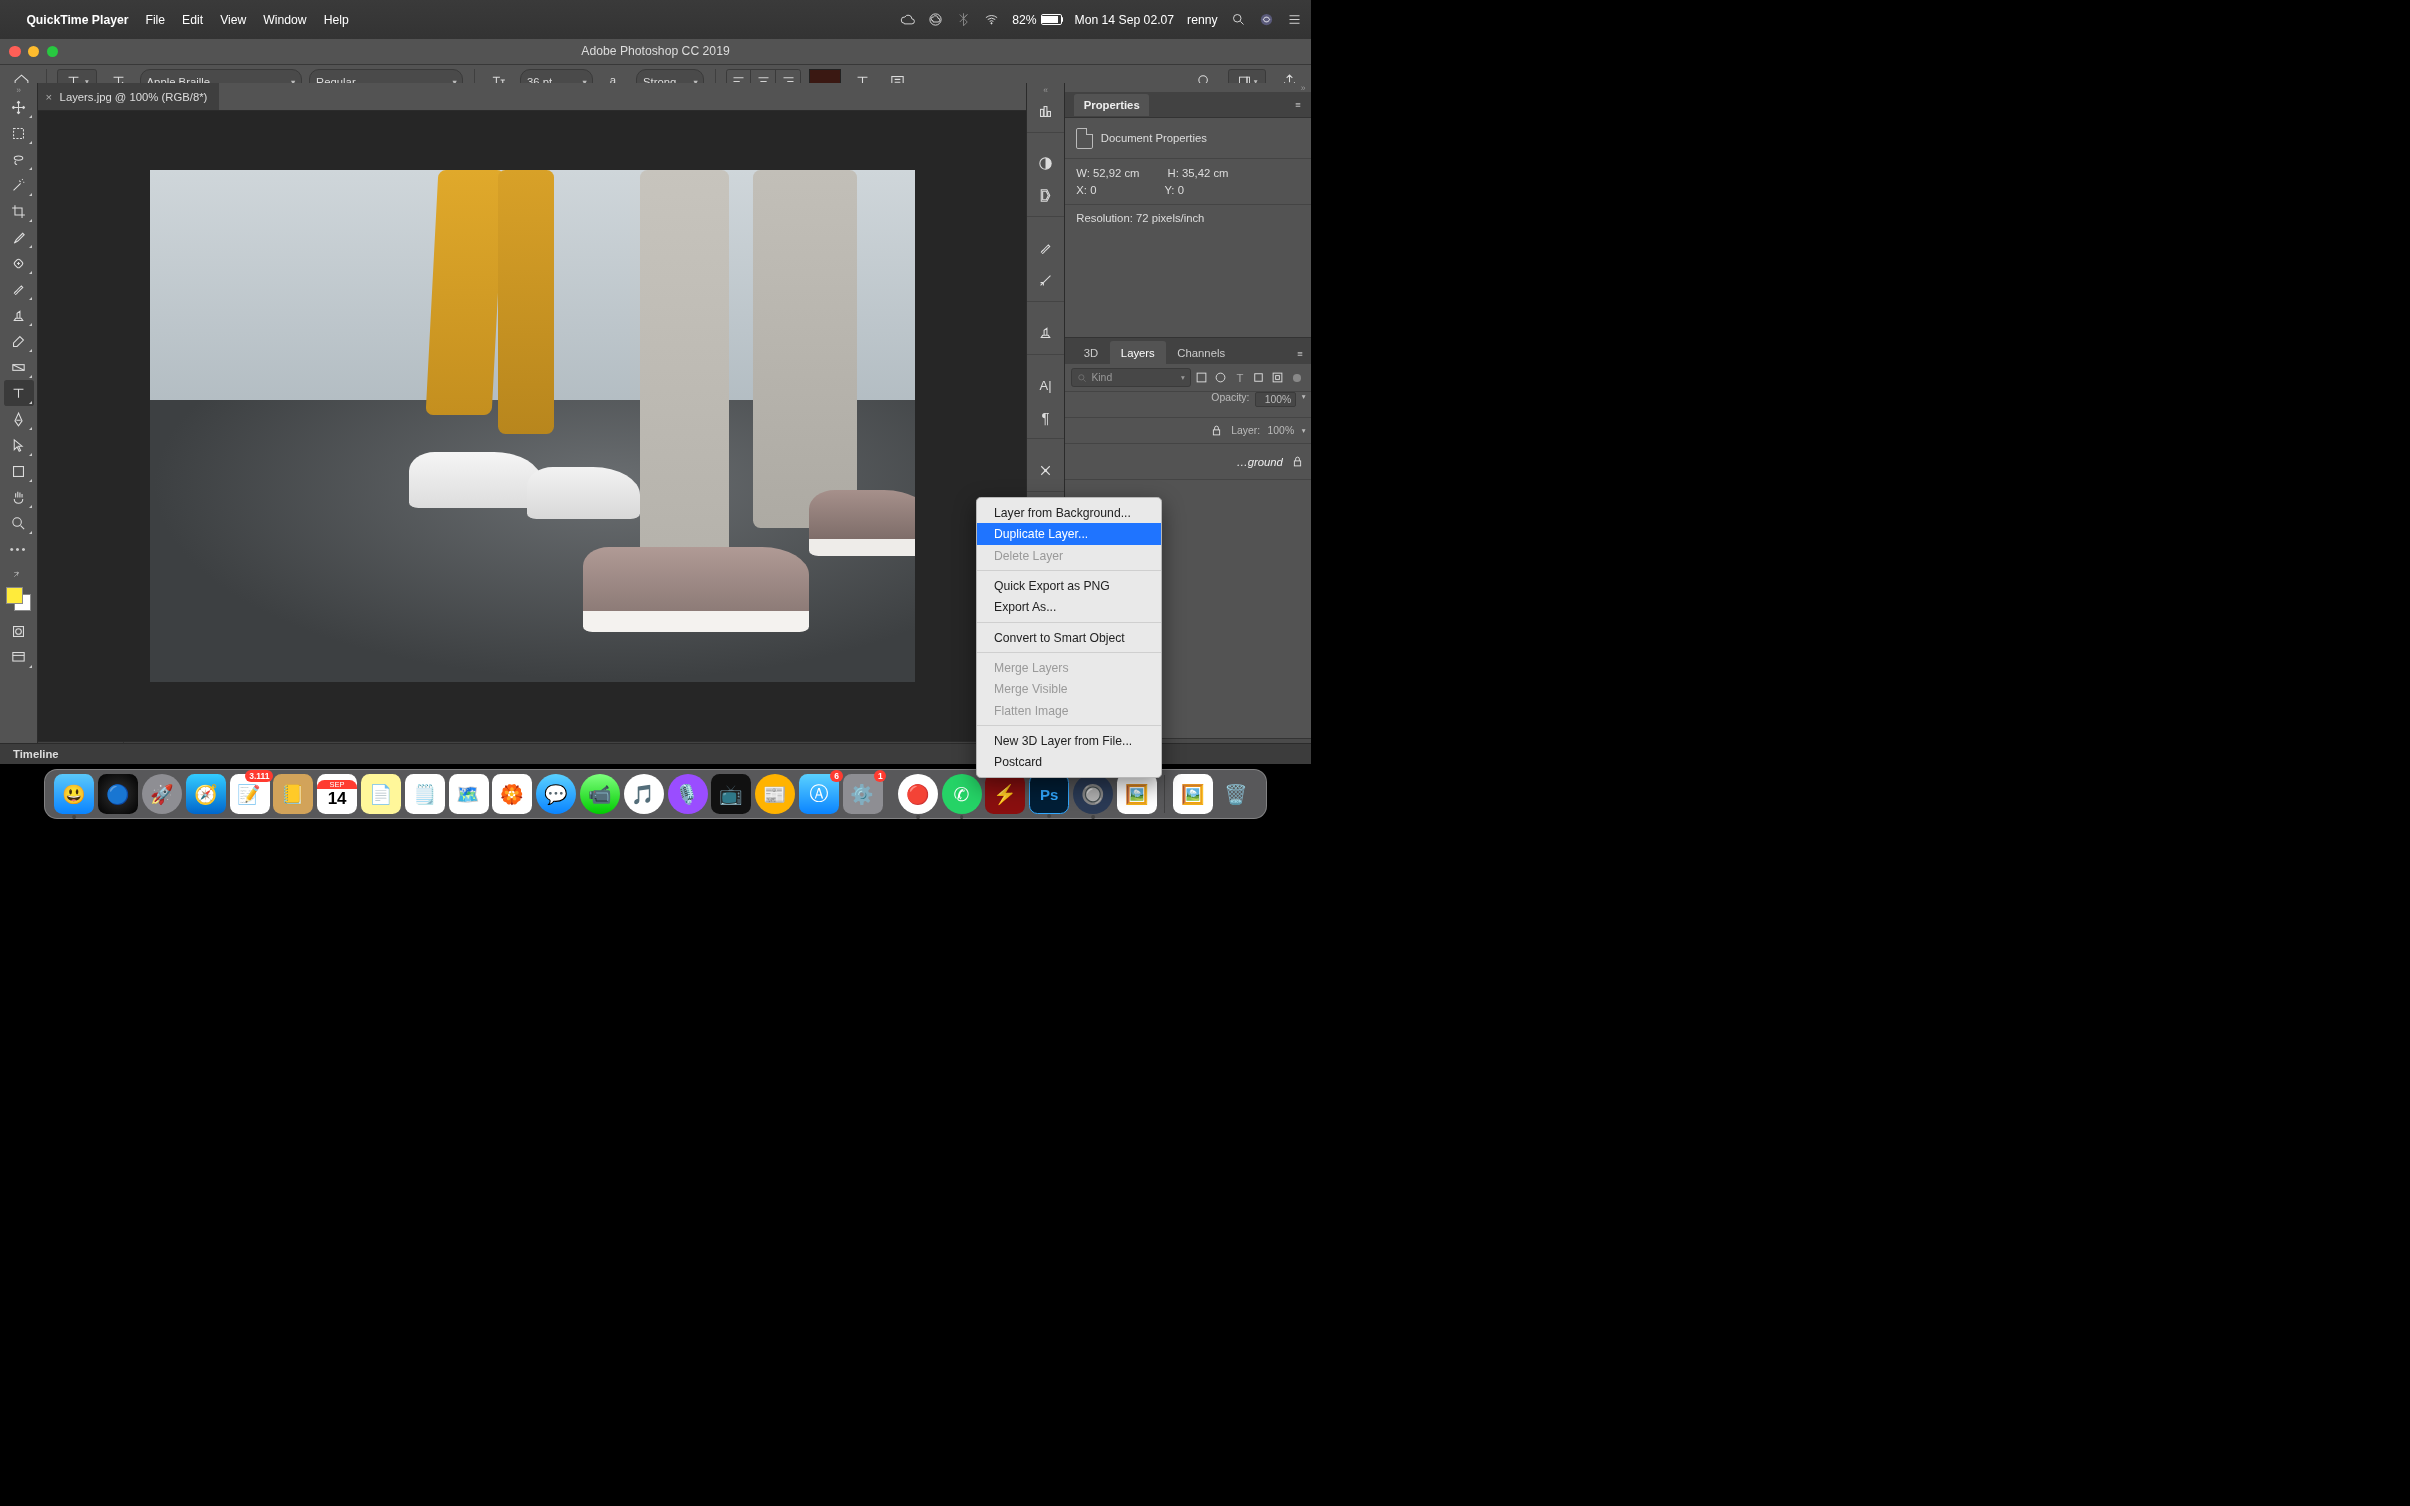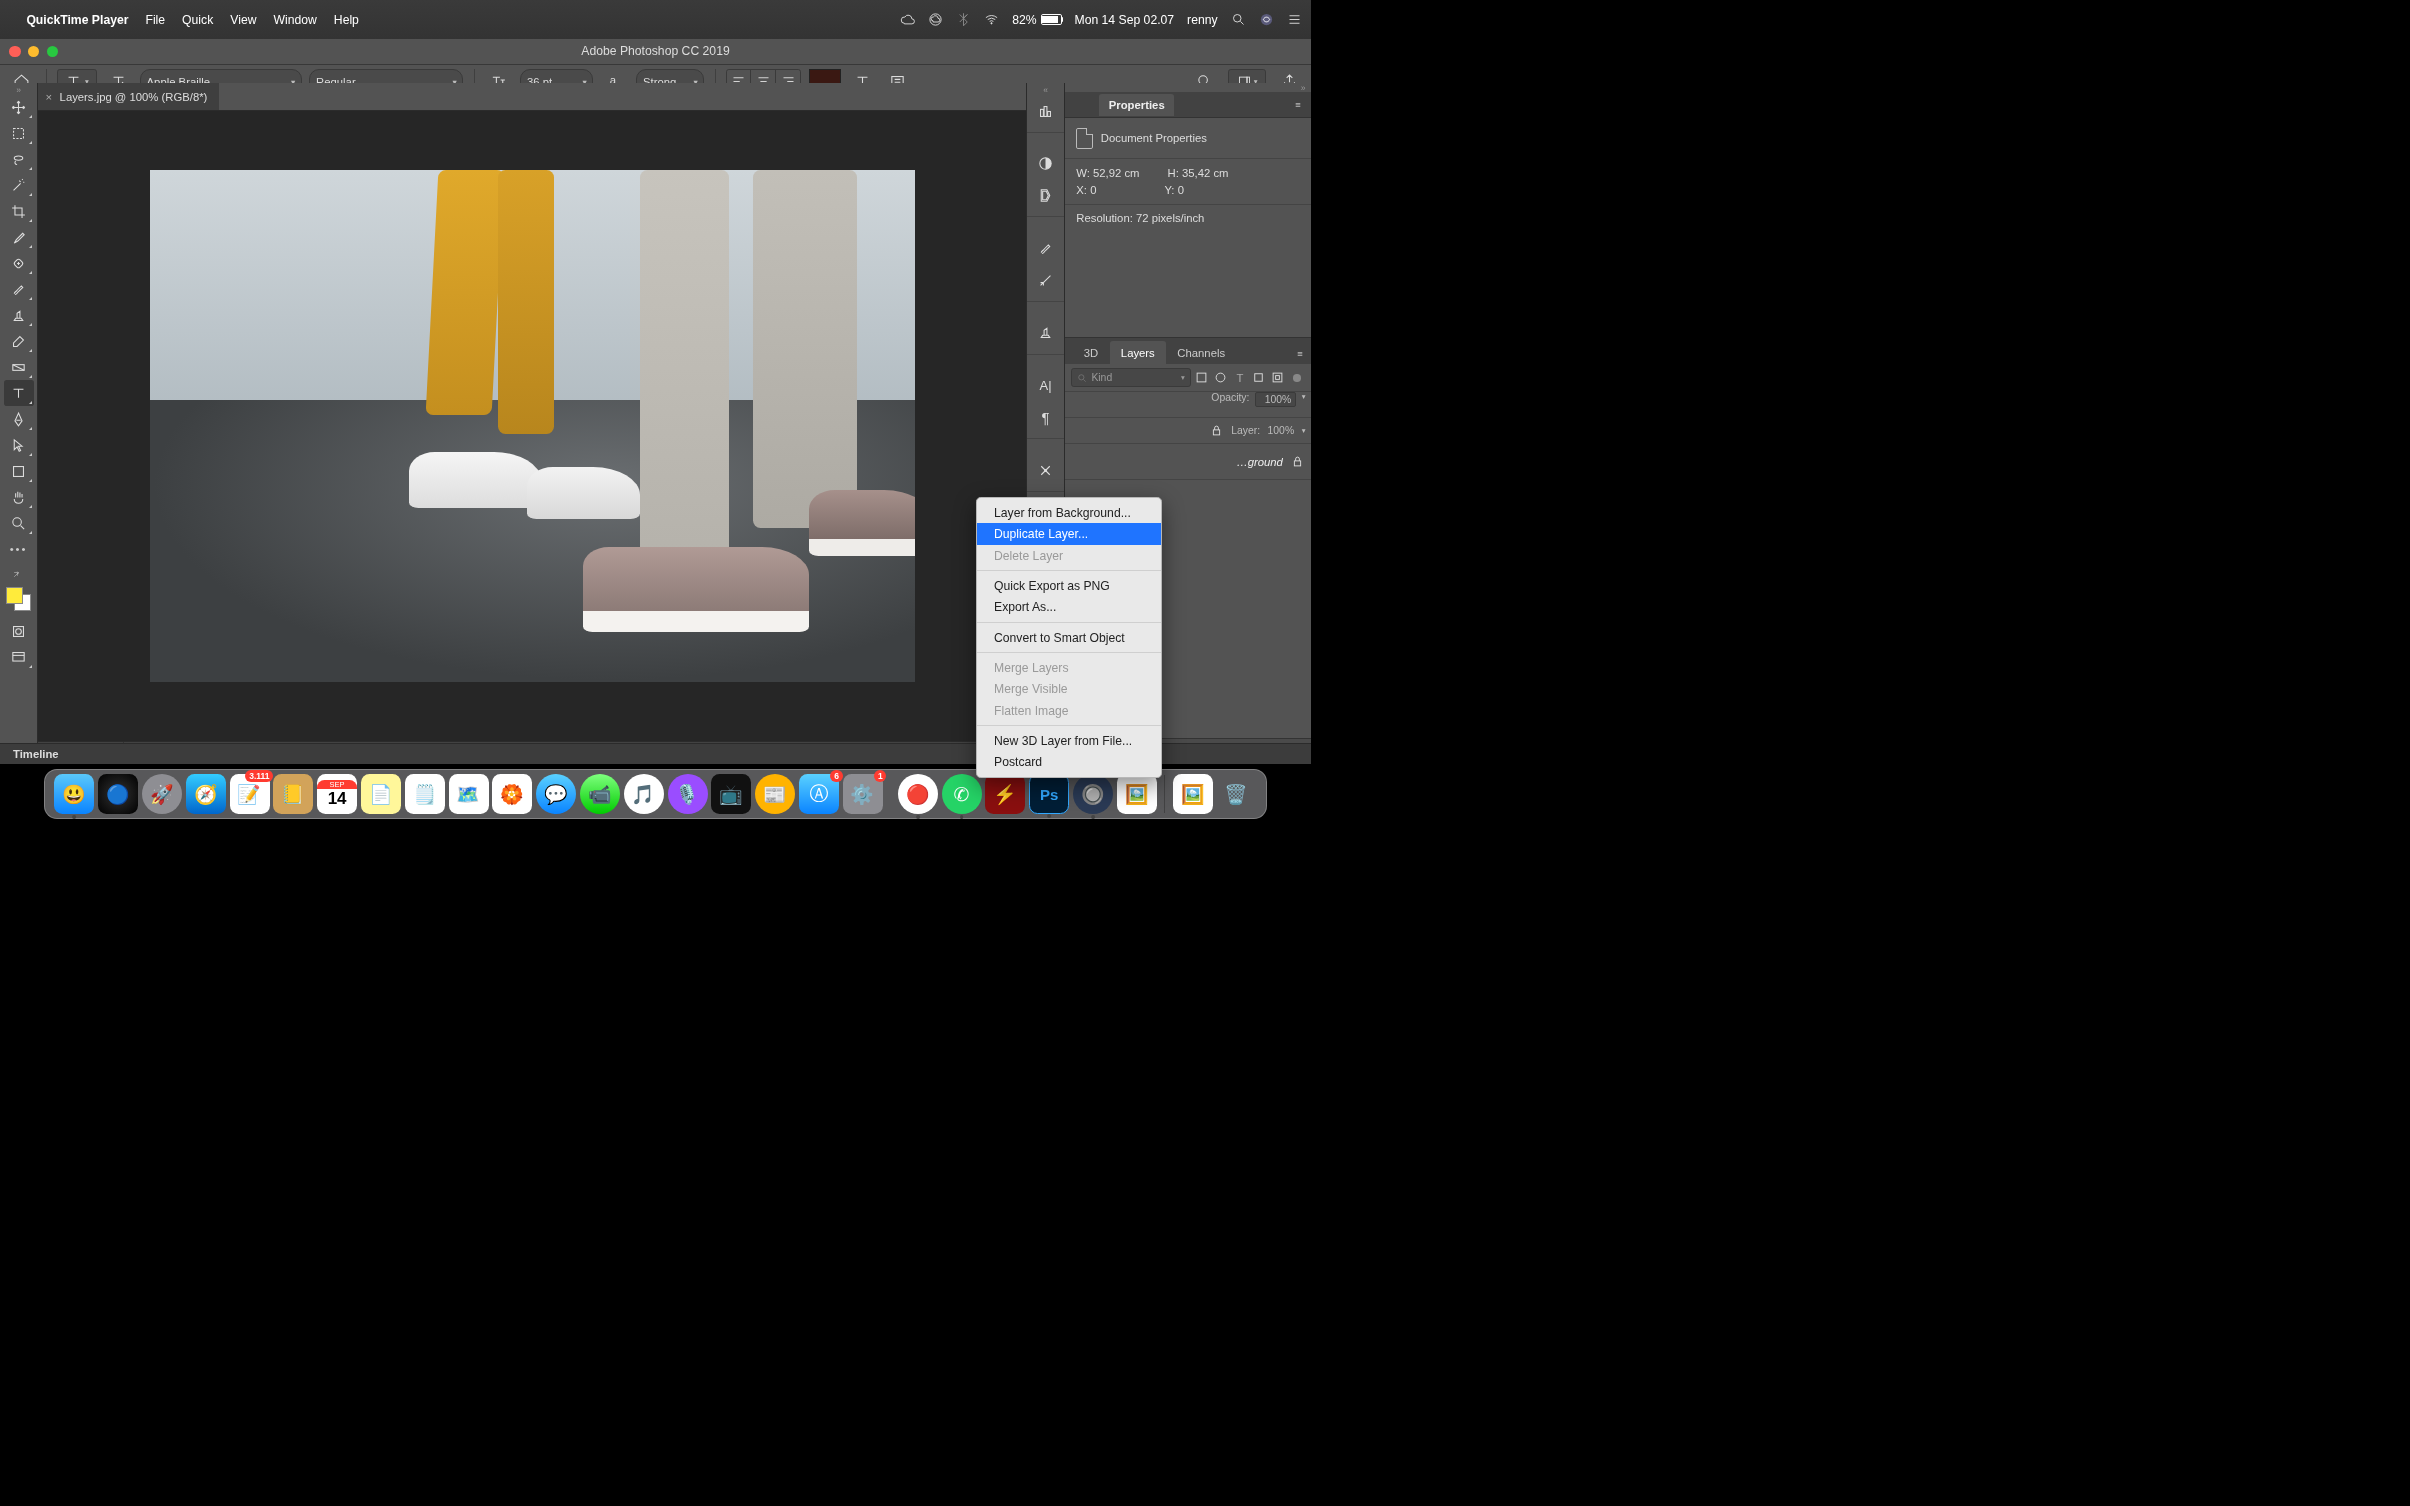--- a/index.html
+++ b/index.html
@@ -78,21 +78,21 @@
 
 
 .dockcol { width:38px; background:#535353; border-left:0.9px solid #2b2b2b; padding-top:1.9px; display:flex; flex-direction:column; align-items:center; gap:1.9px;}
 .dockcol .collapse{height:9.4px;color:#999;font-size:8.5px;}
 .dockbtn{ width:30px; height:30px; display:flex; align-items:center; justify-content:center; border-radius:2.8px;}
 .dockgap{height:11.3px; width:100%; border-top:0.9px solid #444; margin:3.8px 0;}
 
 .rightpanels{ width:247px; background:#535353; border-left:0.9px solid #2b2b2b; display:flex; flex-direction:column;}
 .rightpanels .collapse{height:9.4px;display:flex;justify-content:flex-end;padding-right:5.6px;color:#999;font-size:8.5px;}
 .panelhdr{ height:26px; background:#424242; display:flex; align-items:center; padding:0 9.4px; border-bottom:0.9px solid #333;}
-.panelhdr .ttl{ background:#535353; padding:4.7px 9.4px; border-radius:2.8px 2.8px 0 0; font-size:11.3px; color:#eee; font-weight:600;margin-left:25px;}
+.panelhdr .ttl{ background:#535353; padding:4.7px 9.4px; border-radius:2.8px 2.8px 0 0; font-size:11.3px; color:#eee; font-weight:600;}
 .panelhdr .menu{margin-left:auto; color:#bbb; letter-spacing:0.9px; font-size:9.4px;}
 .propsbody{ padding:9.4px 11.3px; font-size:11.3px; color:#ddd; flex-shrink:0;}
 .propsbody .row{display:flex; gap:28px; margin:5.6px 0;}
 .propsbody .hdr{display:flex; align-items:center; gap:7.5px; margin-bottom:9.4px;}
 .docicon{width:17px;height:21px;border:0.9px solid #bbb; border-radius:1.9px; position:relative;}
 .docicon::before{content:'';position:absolute;right:-0.9px;top:-0.9px;width:6.6px;height:6.6px;background:#535353;border-left:0.9px solid #bbb;border-bottom:0.9px solid #bbb;}
 .hr{height:0.9px;background:#444;margin:7.5px -11.3px;}
 
 .layerspanel{flex:1; display:flex; flex-direction:column; border-top:0.9px solid #333; position:relative;}
 .ltabs{height:26px; background:#424242; display:flex; align-items:flex-end; padding:0 7.5px; gap:0;}
@@ -132,21 +132,21 @@
 .ic2{width:17px;height:17px;stroke:#ddd;stroke-width:1.5;fill:none;}
 </style>
 </head>
 <body>
 
 <div class="menubar">
   <div class="left">
     <span class="apple"></span>
     <span class="app">QuickTime Player</span>
     <span>File</span>
-    <span>Quick</span>
+    <span>Edit</span>
     <span>View</span>
     <span>Window</span>
     <span>Help</span>
   </div>
   <div class="right">
     <span>
         <svg class="ic" viewBox="0 0 24 24">
           <path d="M7 18a5 5 0 1 1 .8-9.94A6 6 0 0 1 19 11a4 4 0 0 1 0 8H7z"></path>
         </svg>
       </span>

